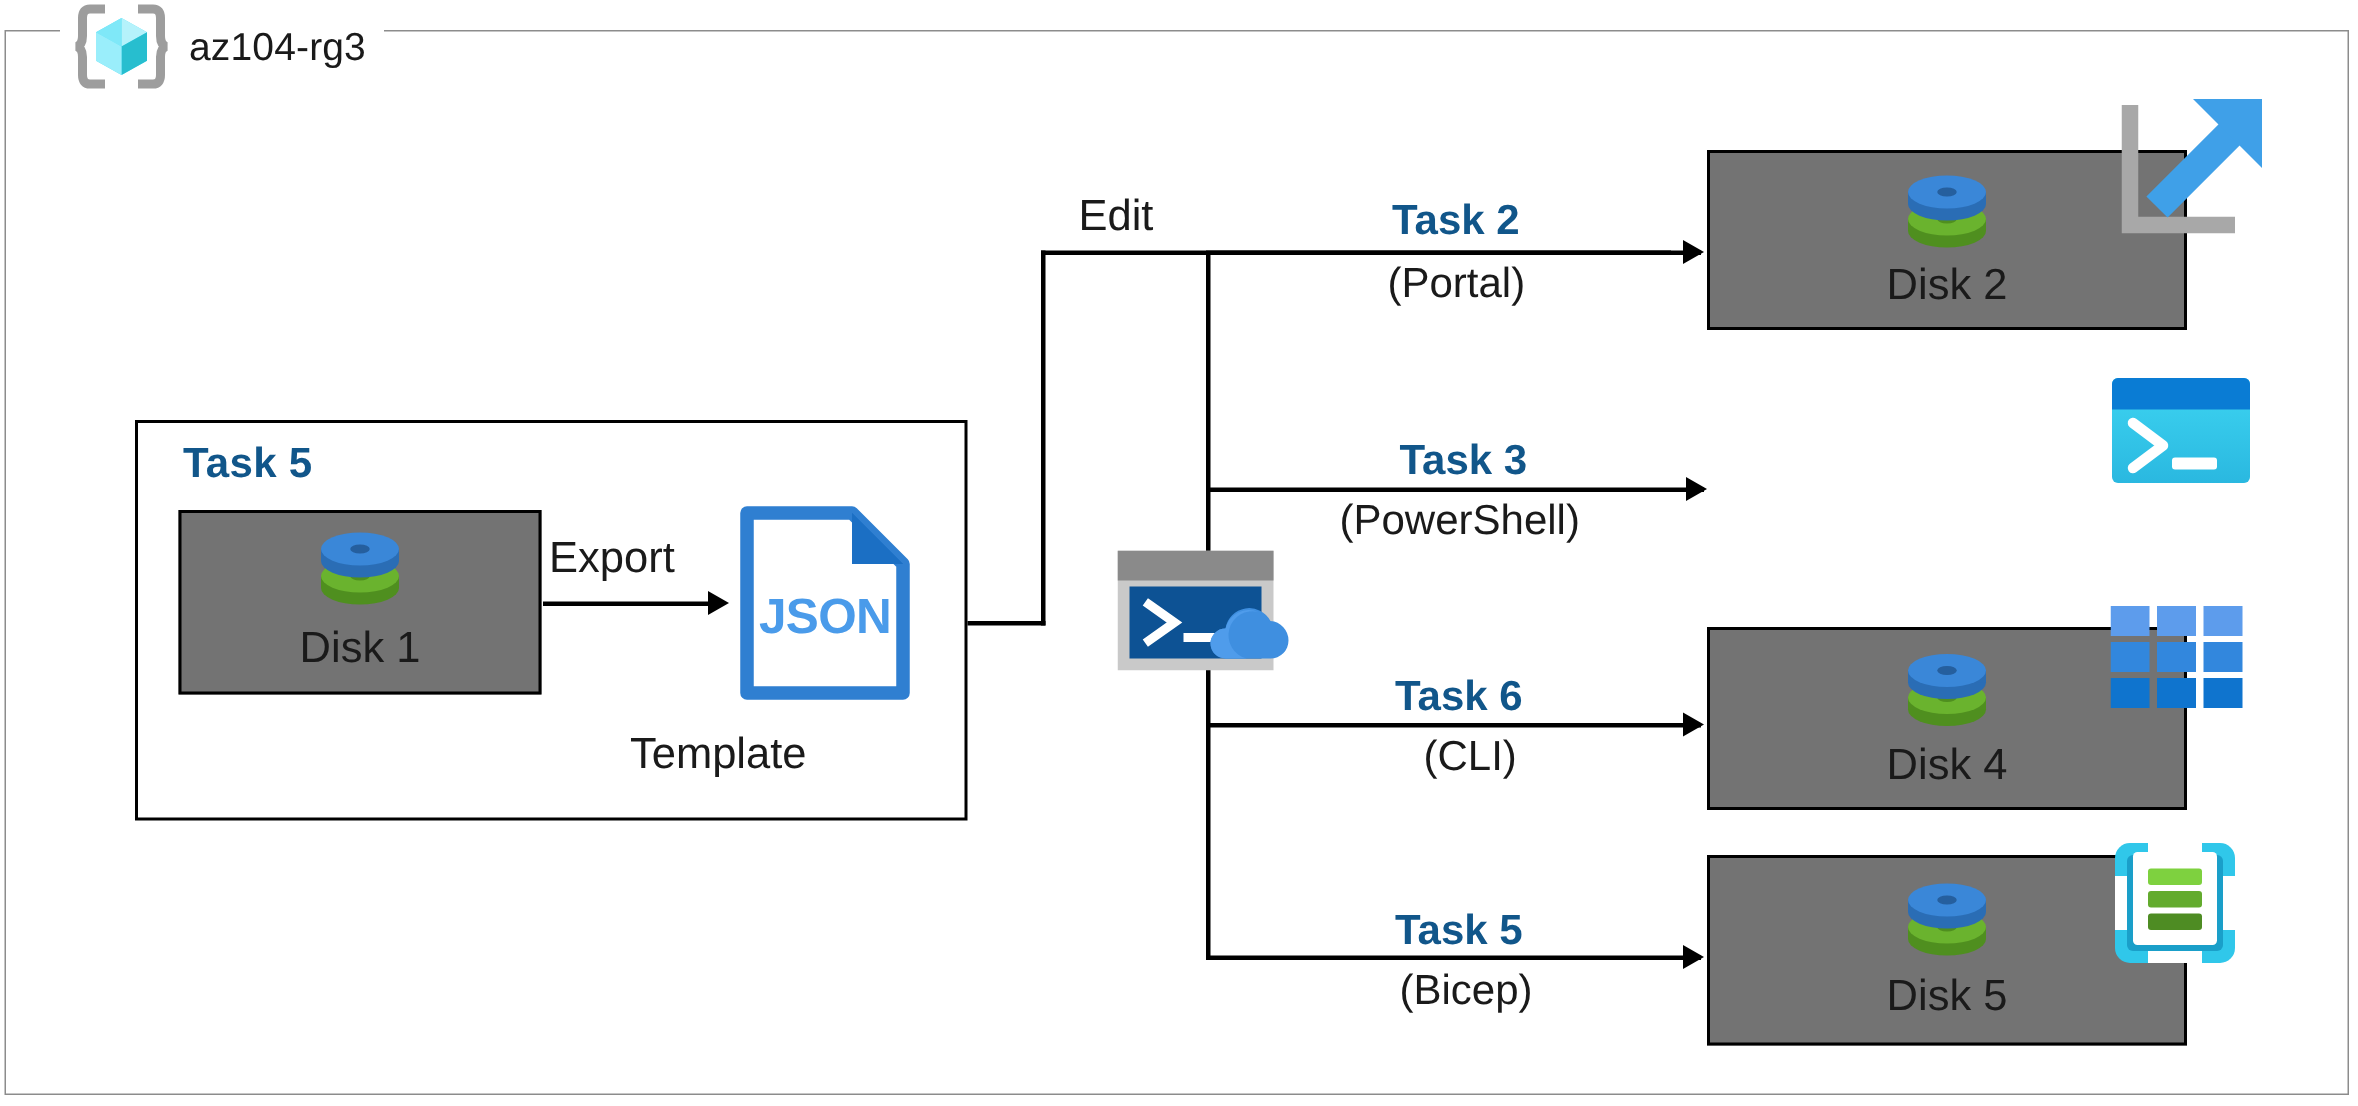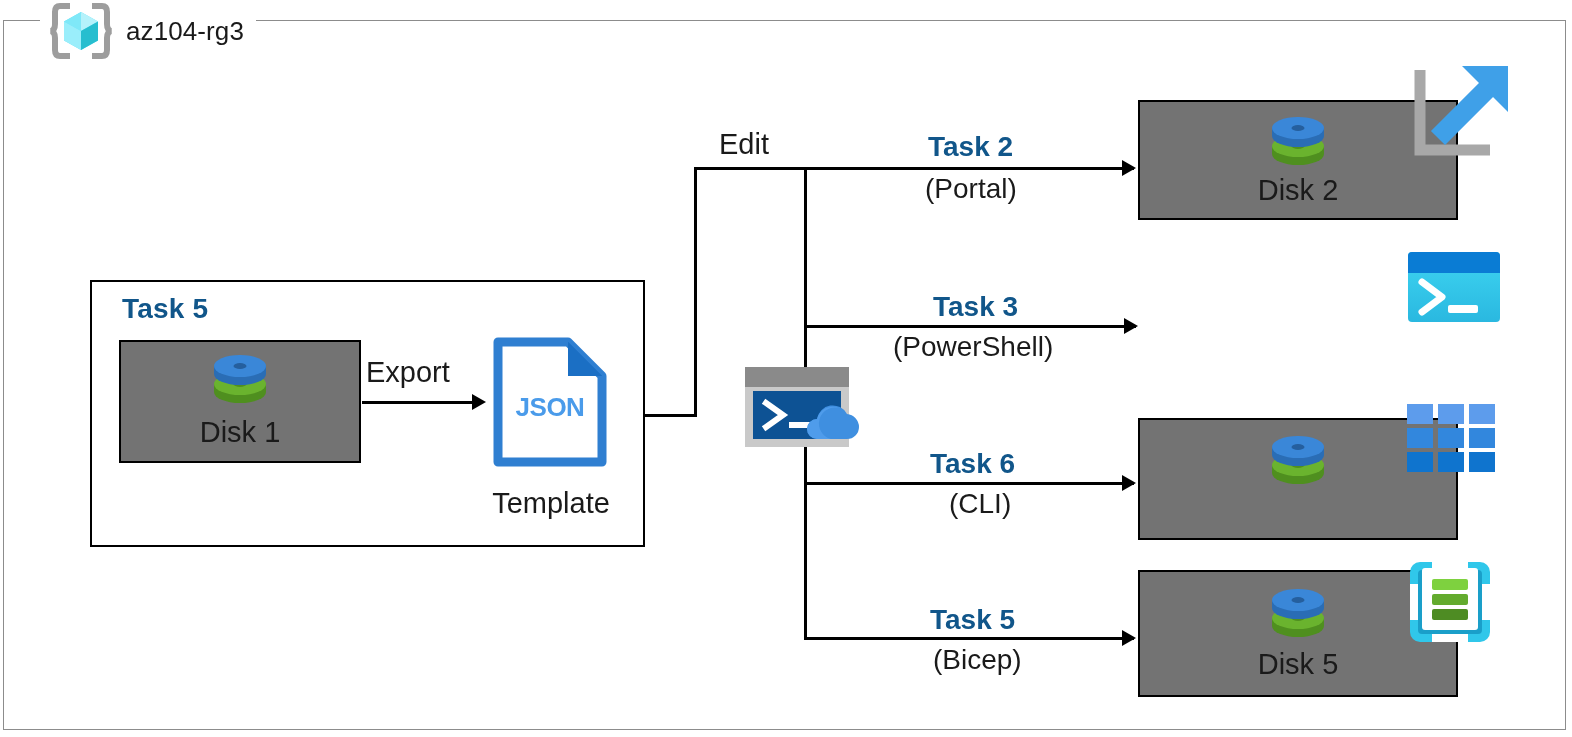--- a/index.html
+++ b/index.html
@@ -35,22 +35,22 @@
   .arrow-head{position:absolute;width:0;height:0;
               border-top:8px solid transparent;border-bottom:8px solid transparent;
               border-left:14px solid #000;}
   .edge-lbl{position:absolute;font-size:29px;color:#1a1a1a;white-space:nowrap;}
   .task-lbl{position:absolute;font-size:28px;font-weight:bold;color:#11568a;white-space:nowrap;}
   .task-sub{position:absolute;font-size:28px;color:#1a1a1a;white-space:nowrap;}
 
   
   .jsonfile{position:absolute;left:490px;top:336px;width:120px;height:132px;}
   .json-txt{position:absolute;left:0;right:0;top:56px;text-align:center;
-            font-size:26px;font-weight:bold;color:#4a9bea;letter-spacing:-.5px;}
-  .tmpl-cap{position:absolute;left:420px;top:487px;width:262px;text-align:center;
+            font-size:33px;font-weight:bold;color:#4a9bea;letter-spacing:-.5px;}
+  .tmpl-cap{position:absolute;left:420px;top:487px;width:262px;
             font-size:29px;color:#1a1a1a;}
 
   
   .cloudshell{position:absolute;left:745px;top:367px;width:118px;height:80px;}
 
   
   .badge{position:absolute;}
 </style>
 </head>
 <body>
@@ -188,20 +188,21 @@
         <ellipse cx="31" cy="38" rx="26" ry="11" fill="#4f8f1f"></ellipse>
         <rect x="5" y="30" width="52" height="8" fill="#4f8f1f"></rect>
         <ellipse cx="31" cy="30" rx="26" ry="11" fill="#6ab32e"></ellipse>
         <ellipse cx="31" cy="30" rx="6.5" ry="3" fill="#4f8f1f"></ellipse>
         <ellipse cx="31" cy="20" rx="26" ry="11" fill="#2a6db5"></ellipse>
         <rect x="5" y="12" width="52" height="8" fill="#2a6db5"></rect>
         <ellipse cx="31" cy="12" rx="26" ry="11" fill="#3a87d8"></ellipse>
         <ellipse cx="31" cy="12" rx="6.5" ry="3" fill="#255f9e"></ellipse>
       </svg>
     </span>
+    <span class="disk-cap" style="top:74px;">Disk 4</span>
   </div>
   <div class="badge" style="left:1407px;top:404px;">
     <svg width="90" height="70" viewBox="0 0 90 70">
       <rect x="0" y="0" width="26" height="20" fill="#5d9cec"></rect>
       <rect x="31" y="0" width="26" height="20" fill="#5d9cec"></rect>
       <rect x="62" y="0" width="26" height="20" fill="#5d9cec"></rect>
       <rect x="0" y="24" width="26" height="20" fill="#3287dd"></rect>
       <rect x="31" y="24" width="26" height="20" fill="#3287dd"></rect>
       <rect x="62" y="24" width="26" height="20" fill="#3287dd"></rect>
       <rect x="0" y="48" width="26" height="20" fill="#0f74ce"></rect>

